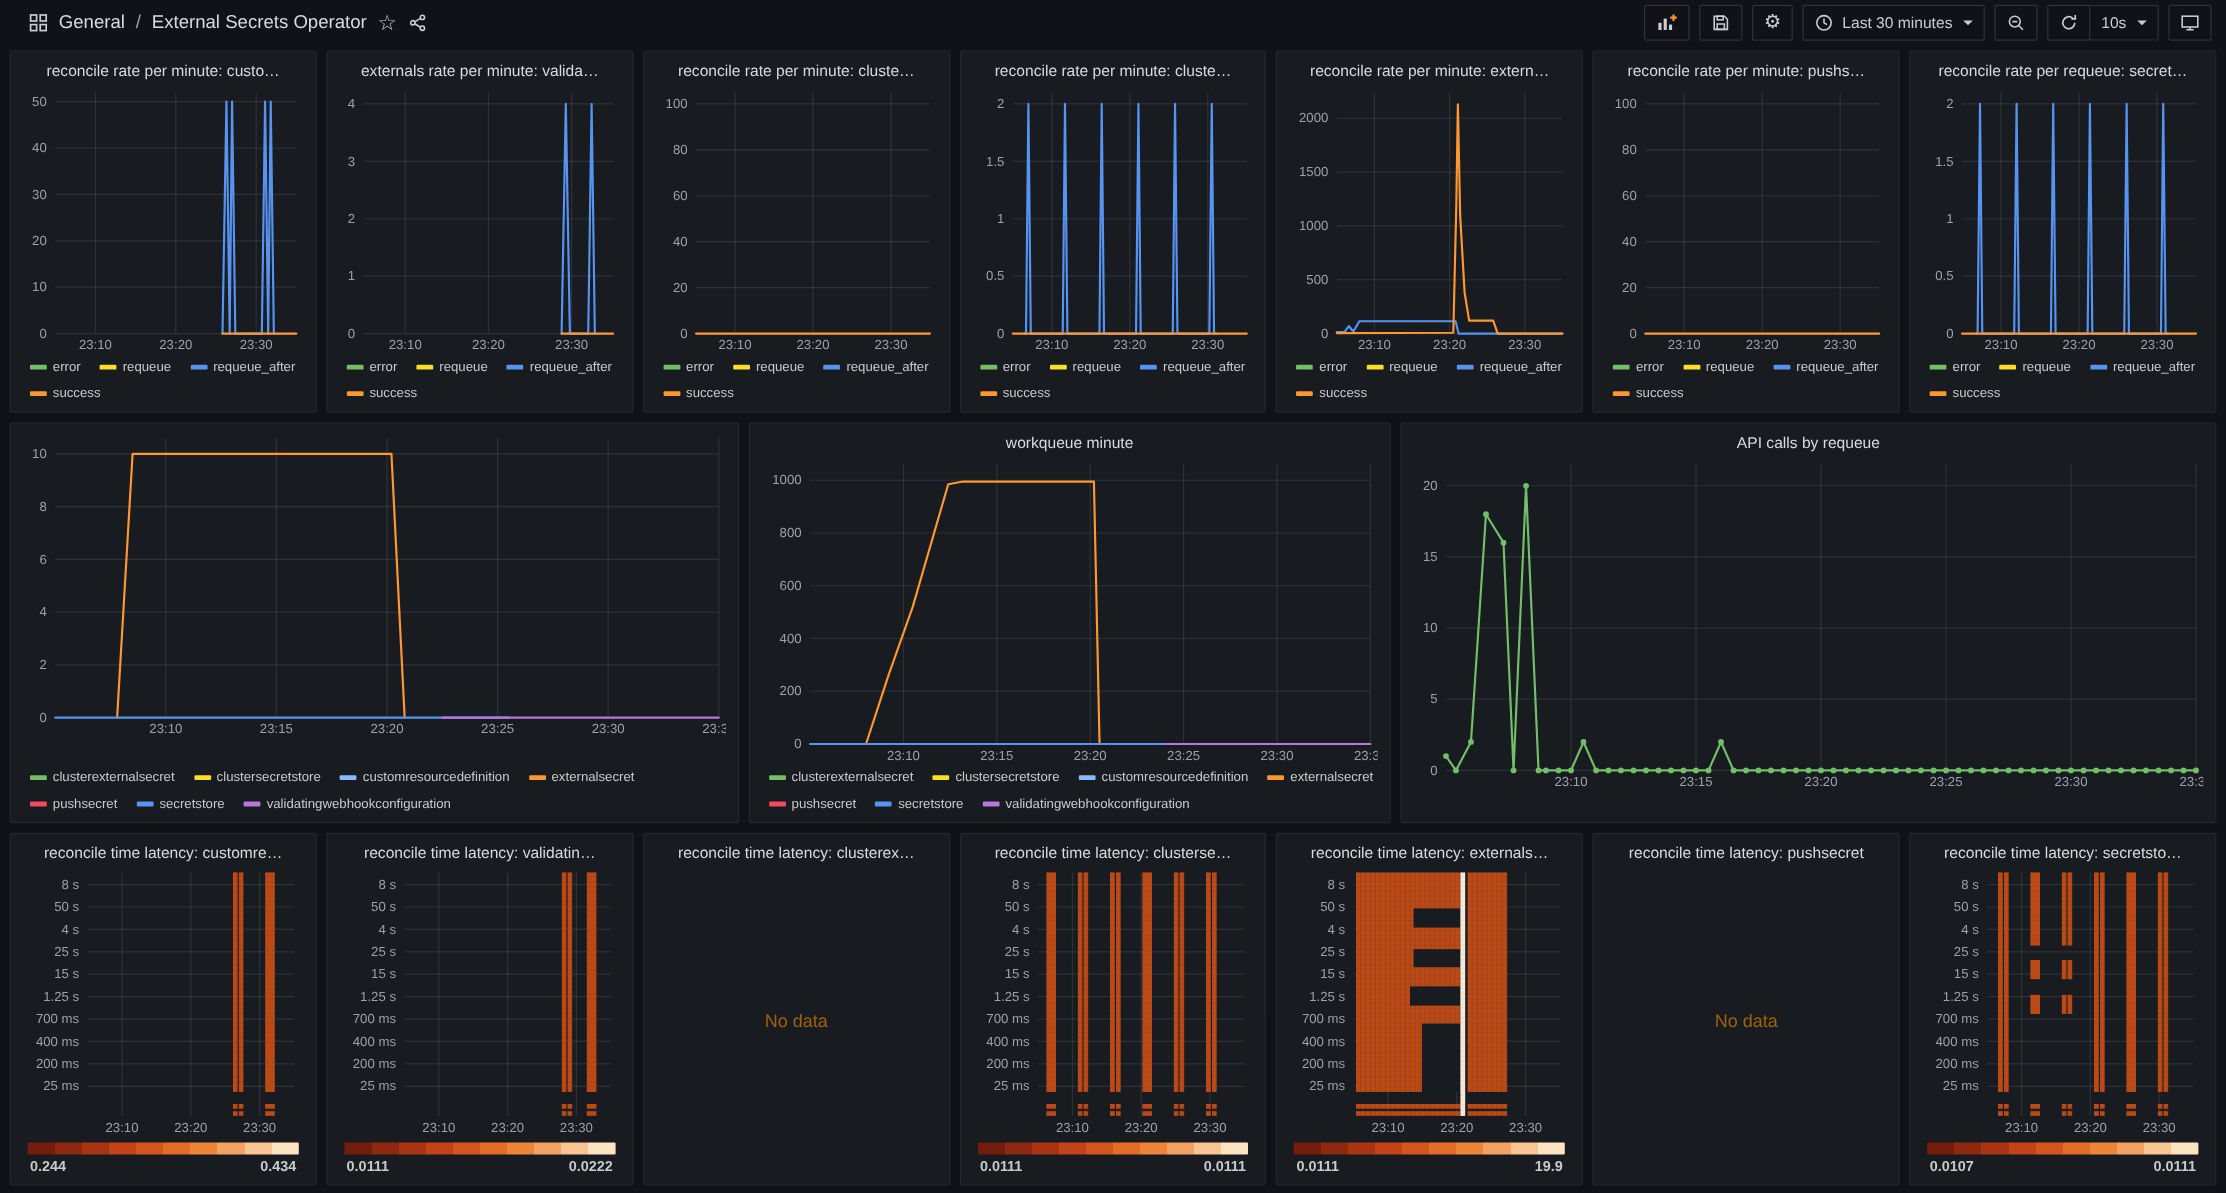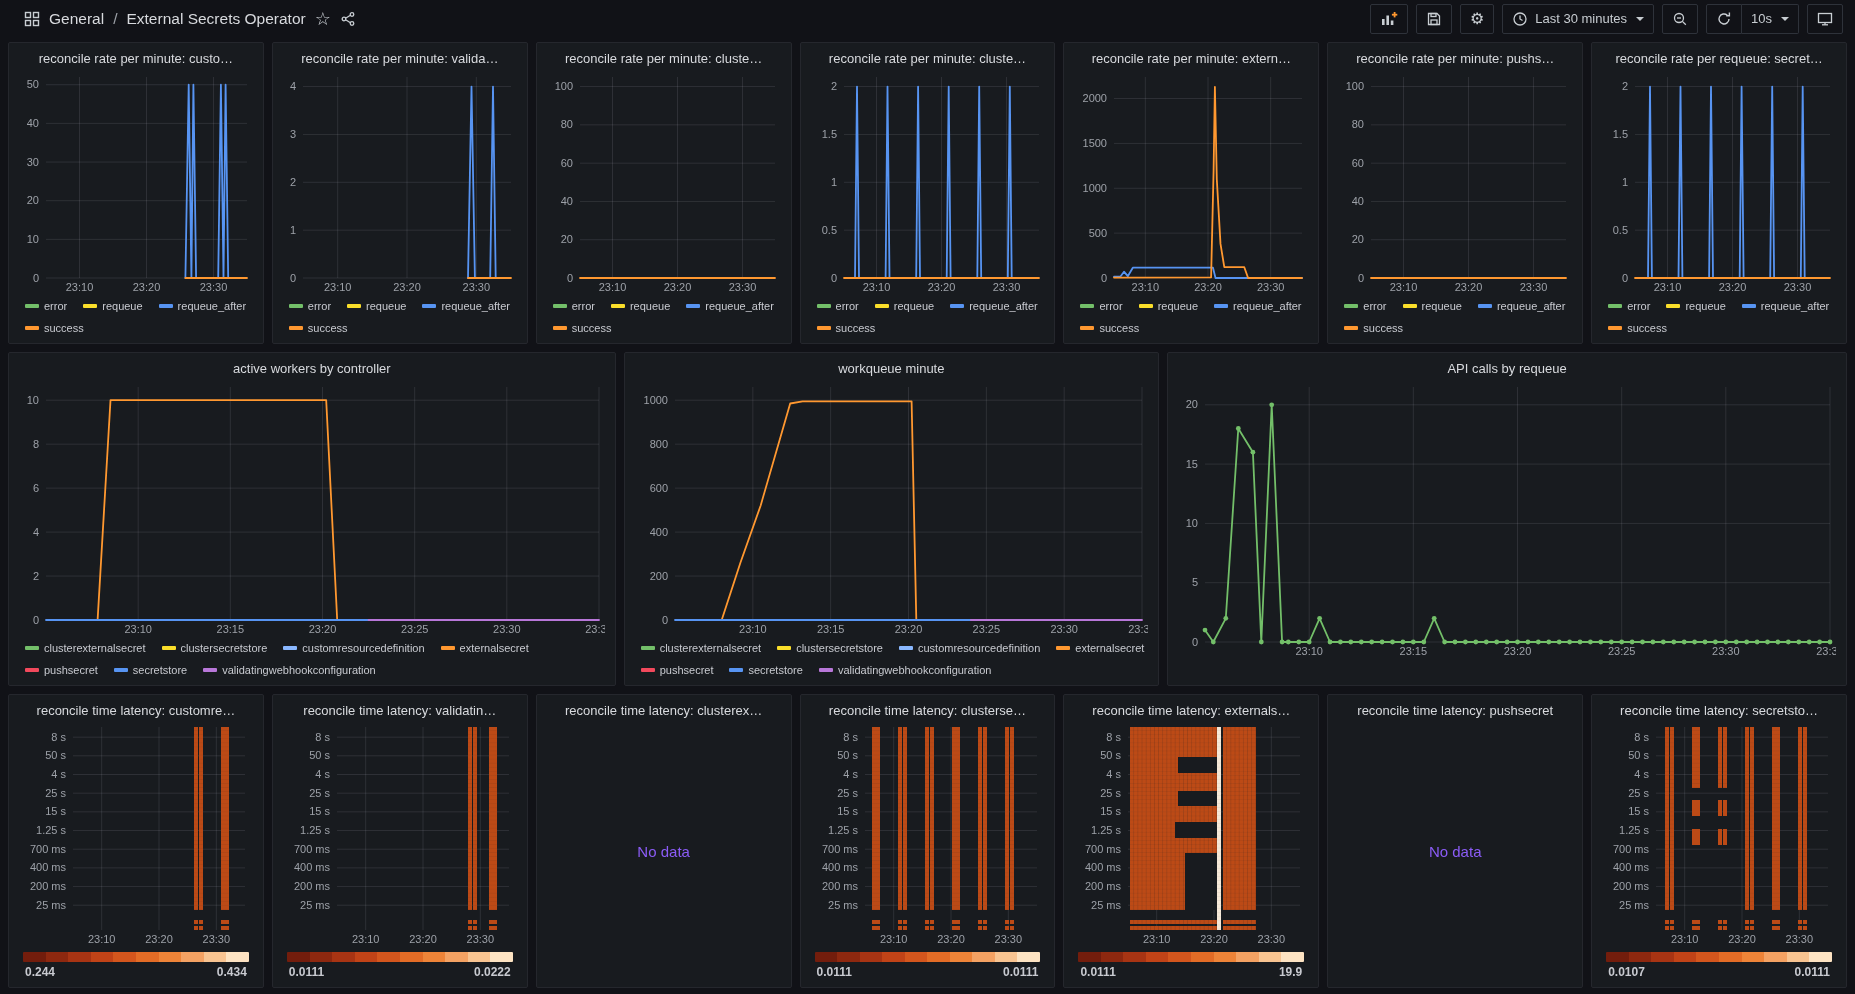--- a/index.html
+++ b/index.html
@@ -28,21 +28,21 @@
   .chart-area{flex:1;min-height:0;position:relative;}
   .chart-area svg{position:absolute;left:0;top:0;}
   .legend{display:flex;flex-wrap:wrap;column-gap:16px;row-gap:8px;padding:5px 0 0 6px;font-size:11px;color:#c8cad0;line-height:14px;flex:none;}
   .li{display:inline-flex;align-items:center;gap:5px;cursor:pointer;white-space:nowrap;}
   .sw{width:14px;height:4px;border-radius:1px;display:inline-block;flex:none;}
   .hm-overlay{position:absolute;}
   .hm{position:absolute;}
   .cbar-wrap{flex:none;padding:6px 4px 0;font-weight:bold;}
   .cbar{height:10px;border-radius:1px;}
   .cbar-labels{display:flex;justify-content:space-between;font-size:12px;color:#c8cad0;margin-top:3px;padding:0 2px;}
-  .nodata{flex:1;display:flex;align-items:center;justify-content:center;color:#8b5cf6;font-size:15px;}
+  .nodata{flex:1;display:flex;align-items:center;justify-content:center;color:#a16207;font-size:15px;}
 </style>
 </head>
 <body>
 
 <header class="topbar">
   <div class="tb-left">
     <span class="icn">
       <svg width="16" height="16" viewBox="0 0 16 16" stroke="#c9ced3" stroke-width="1.4" fill="none">
         <rect x="1.5" y="1.5" width="5" height="5"></rect>
           <rect x="9.5" y="1.5" width="5" height="5"></rect>
@@ -176,21 +176,21 @@
               <span>requeue_after</span>
             </span>
             <span class="li">
               <span class="sw" style="background: rgb(255, 152, 48);"></span>
               <span>success</span>
             </span>
           </div>
         </div>
     </section>
     <section class="panel">
-      <h2 class="p-title">reconcile rate per minute: valida…</h2>
+      <h2 class="p-title">externals rate per minute: valida…</h2>
       <div class="p-body">
           <div class="chart-area">
             <svg width="234" height="223">
               <line x1="54.6736" y1="6" x2="54.6736" y2="207" stroke="rgba(204,204,220,0.12)"></line>
               <text x="54.6736" y="220" text-anchor="middle" fill="#9da1a8" font-size="11">23:10</text>
               <line x1="124" y1="6" x2="124" y2="207" stroke="rgba(204,204,220,0.12)"></line>
               <text x="124" y="220" text-anchor="middle" fill="#9da1a8" font-size="11">23:20</text>
               <line x1="193.3264" y1="6" x2="193.3264" y2="207" stroke="rgba(204,204,220,0.12)"></line>
               <text x="193.3264" y="220" text-anchor="middle" fill="#9da1a8" font-size="11">23:30</text>
               <line x1="20" y1="207" x2="228" y2="207" stroke="rgba(204,204,220,0.12)"></line>
@@ -451,21 +451,20 @@
               <span class="sw" style="background: rgb(255, 152, 48);"></span>
               <span>success</span>
             </span>
           </div>
         </div>
     </section>
   </div>
 
   <div class="row row2">
     <section class="panel">
-      <h2 class="p-title">active workers by controller</h2>
       <div class="p-body">
           <div class="chart-area">
             <svg width="586" height="255">
               <line x1="119.18509999999999" y1="6" x2="119.18509999999999" y2="239" stroke="rgba(204,204,220,0.12)"></line>
               <text x="119.18509999999999" y="252" text-anchor="middle" fill="#9da1a8" font-size="11">23:10</text>
               <line x1="211.3149" y1="6" x2="211.3149" y2="239" stroke="rgba(204,204,220,0.12)"></line>
               <text x="211.3149" y="252" text-anchor="middle" fill="#9da1a8" font-size="11">23:15</text>
               <line x1="303.5" y1="6" x2="303.5" y2="239" stroke="rgba(204,204,220,0.12)"></line>
               <text x="303.5" y="252" text-anchor="middle" fill="#9da1a8" font-size="11">23:20</text>
               <line x1="395.6851" y1="6" x2="395.6851" y2="239" stroke="rgba(204,204,220,0.12)"></line>

